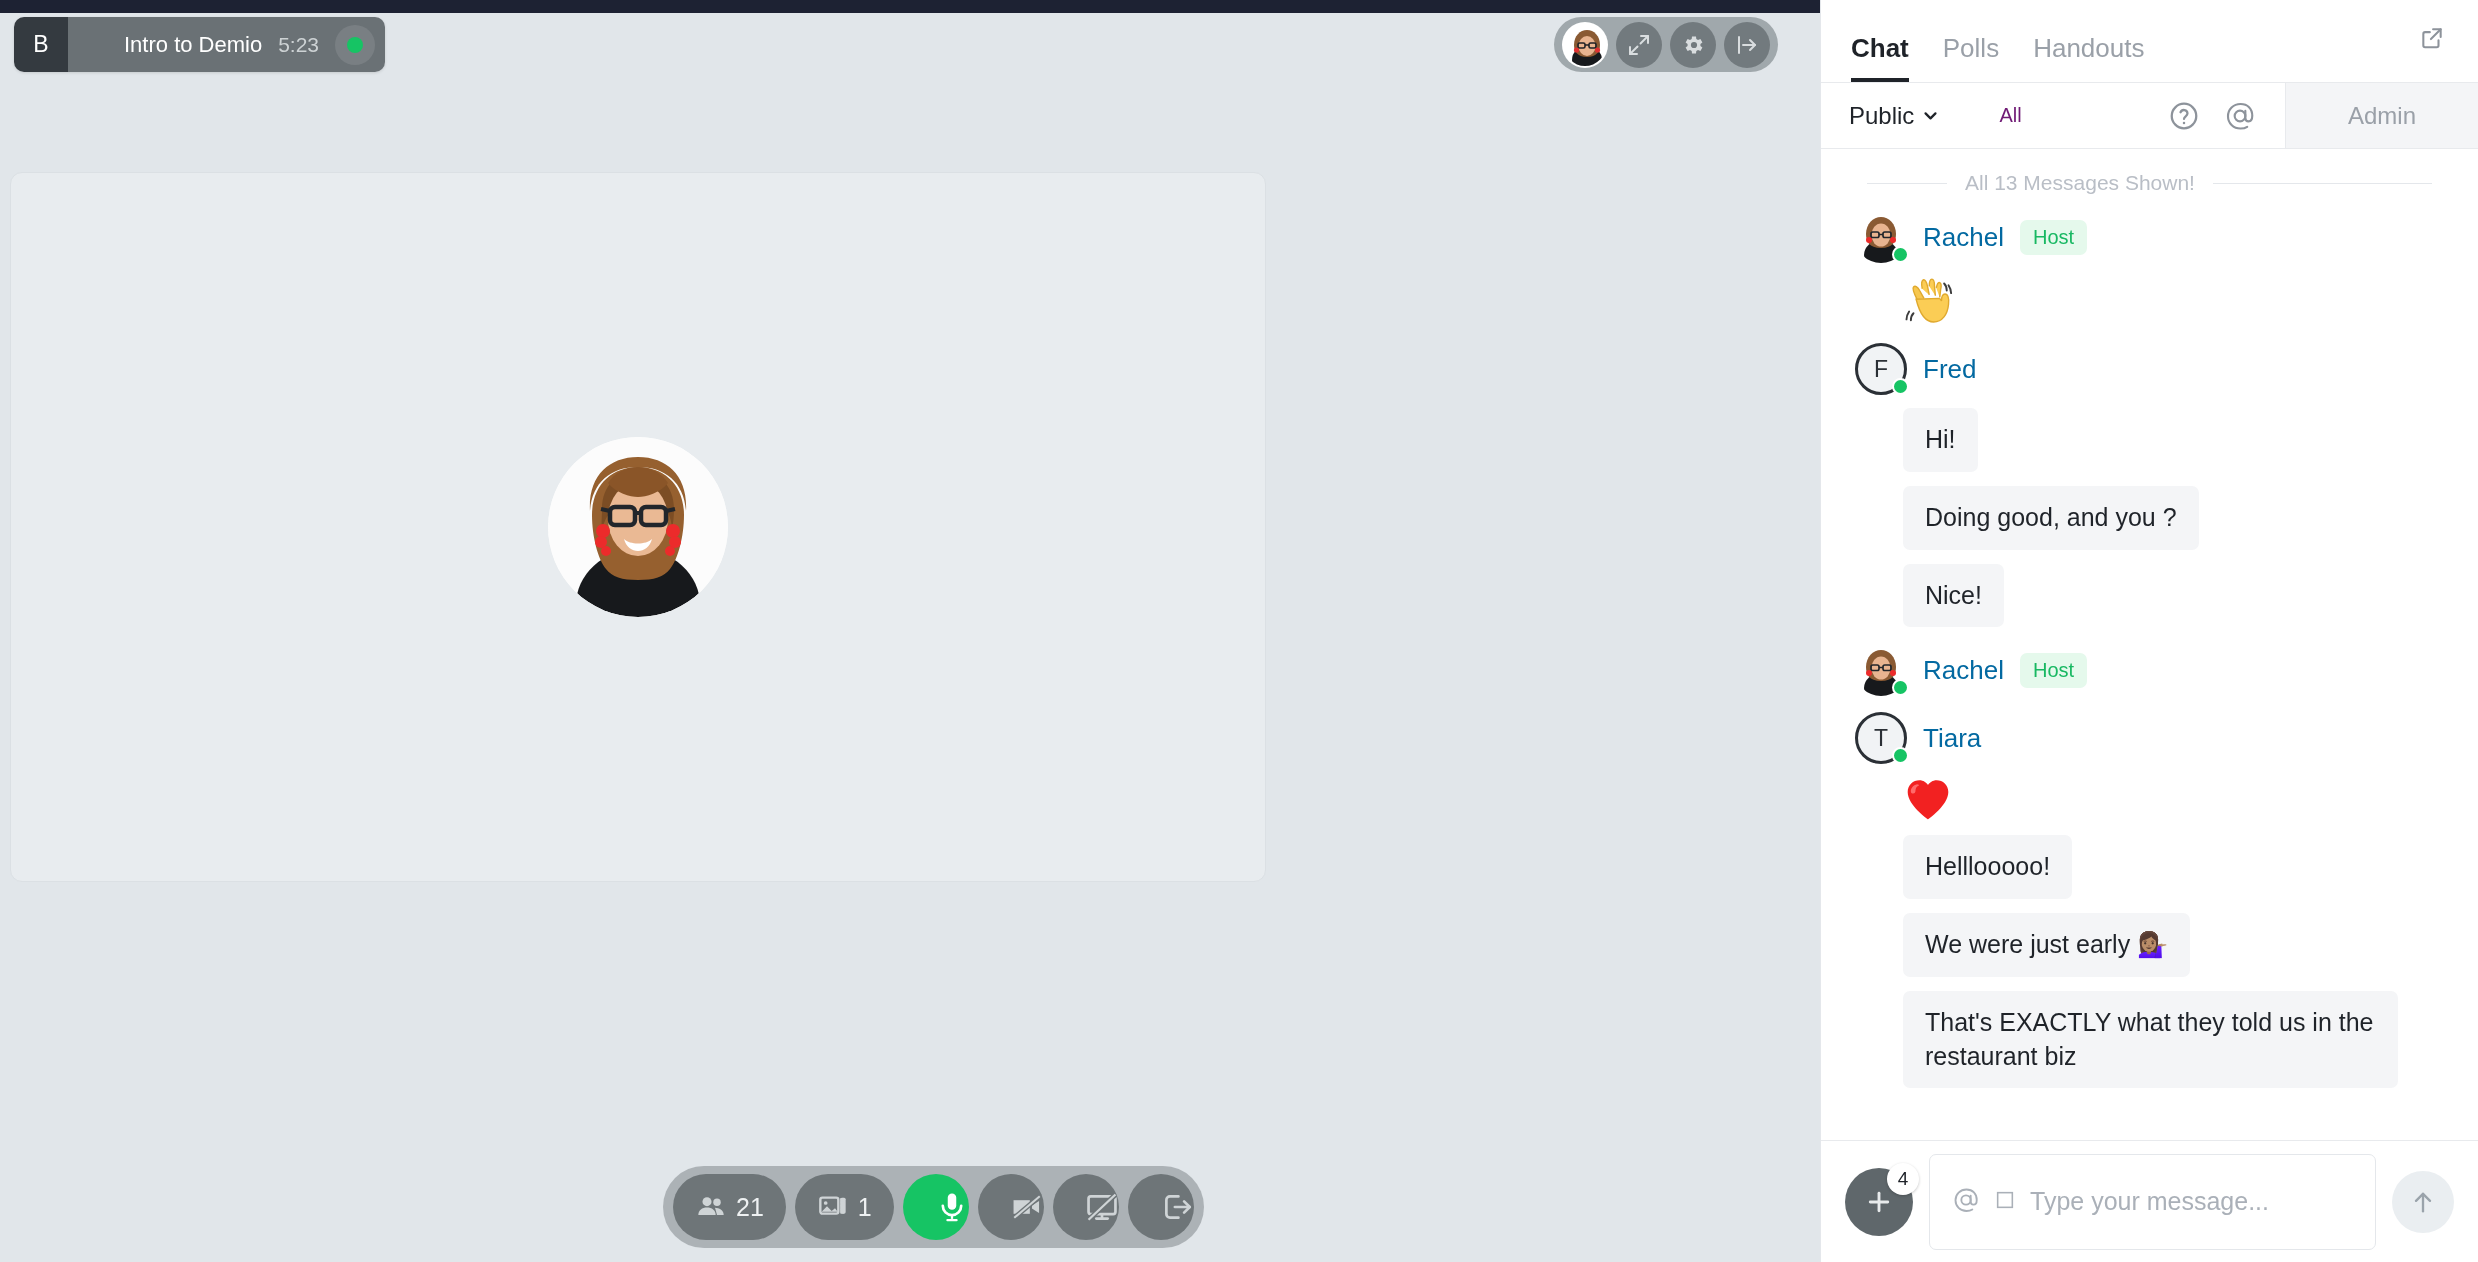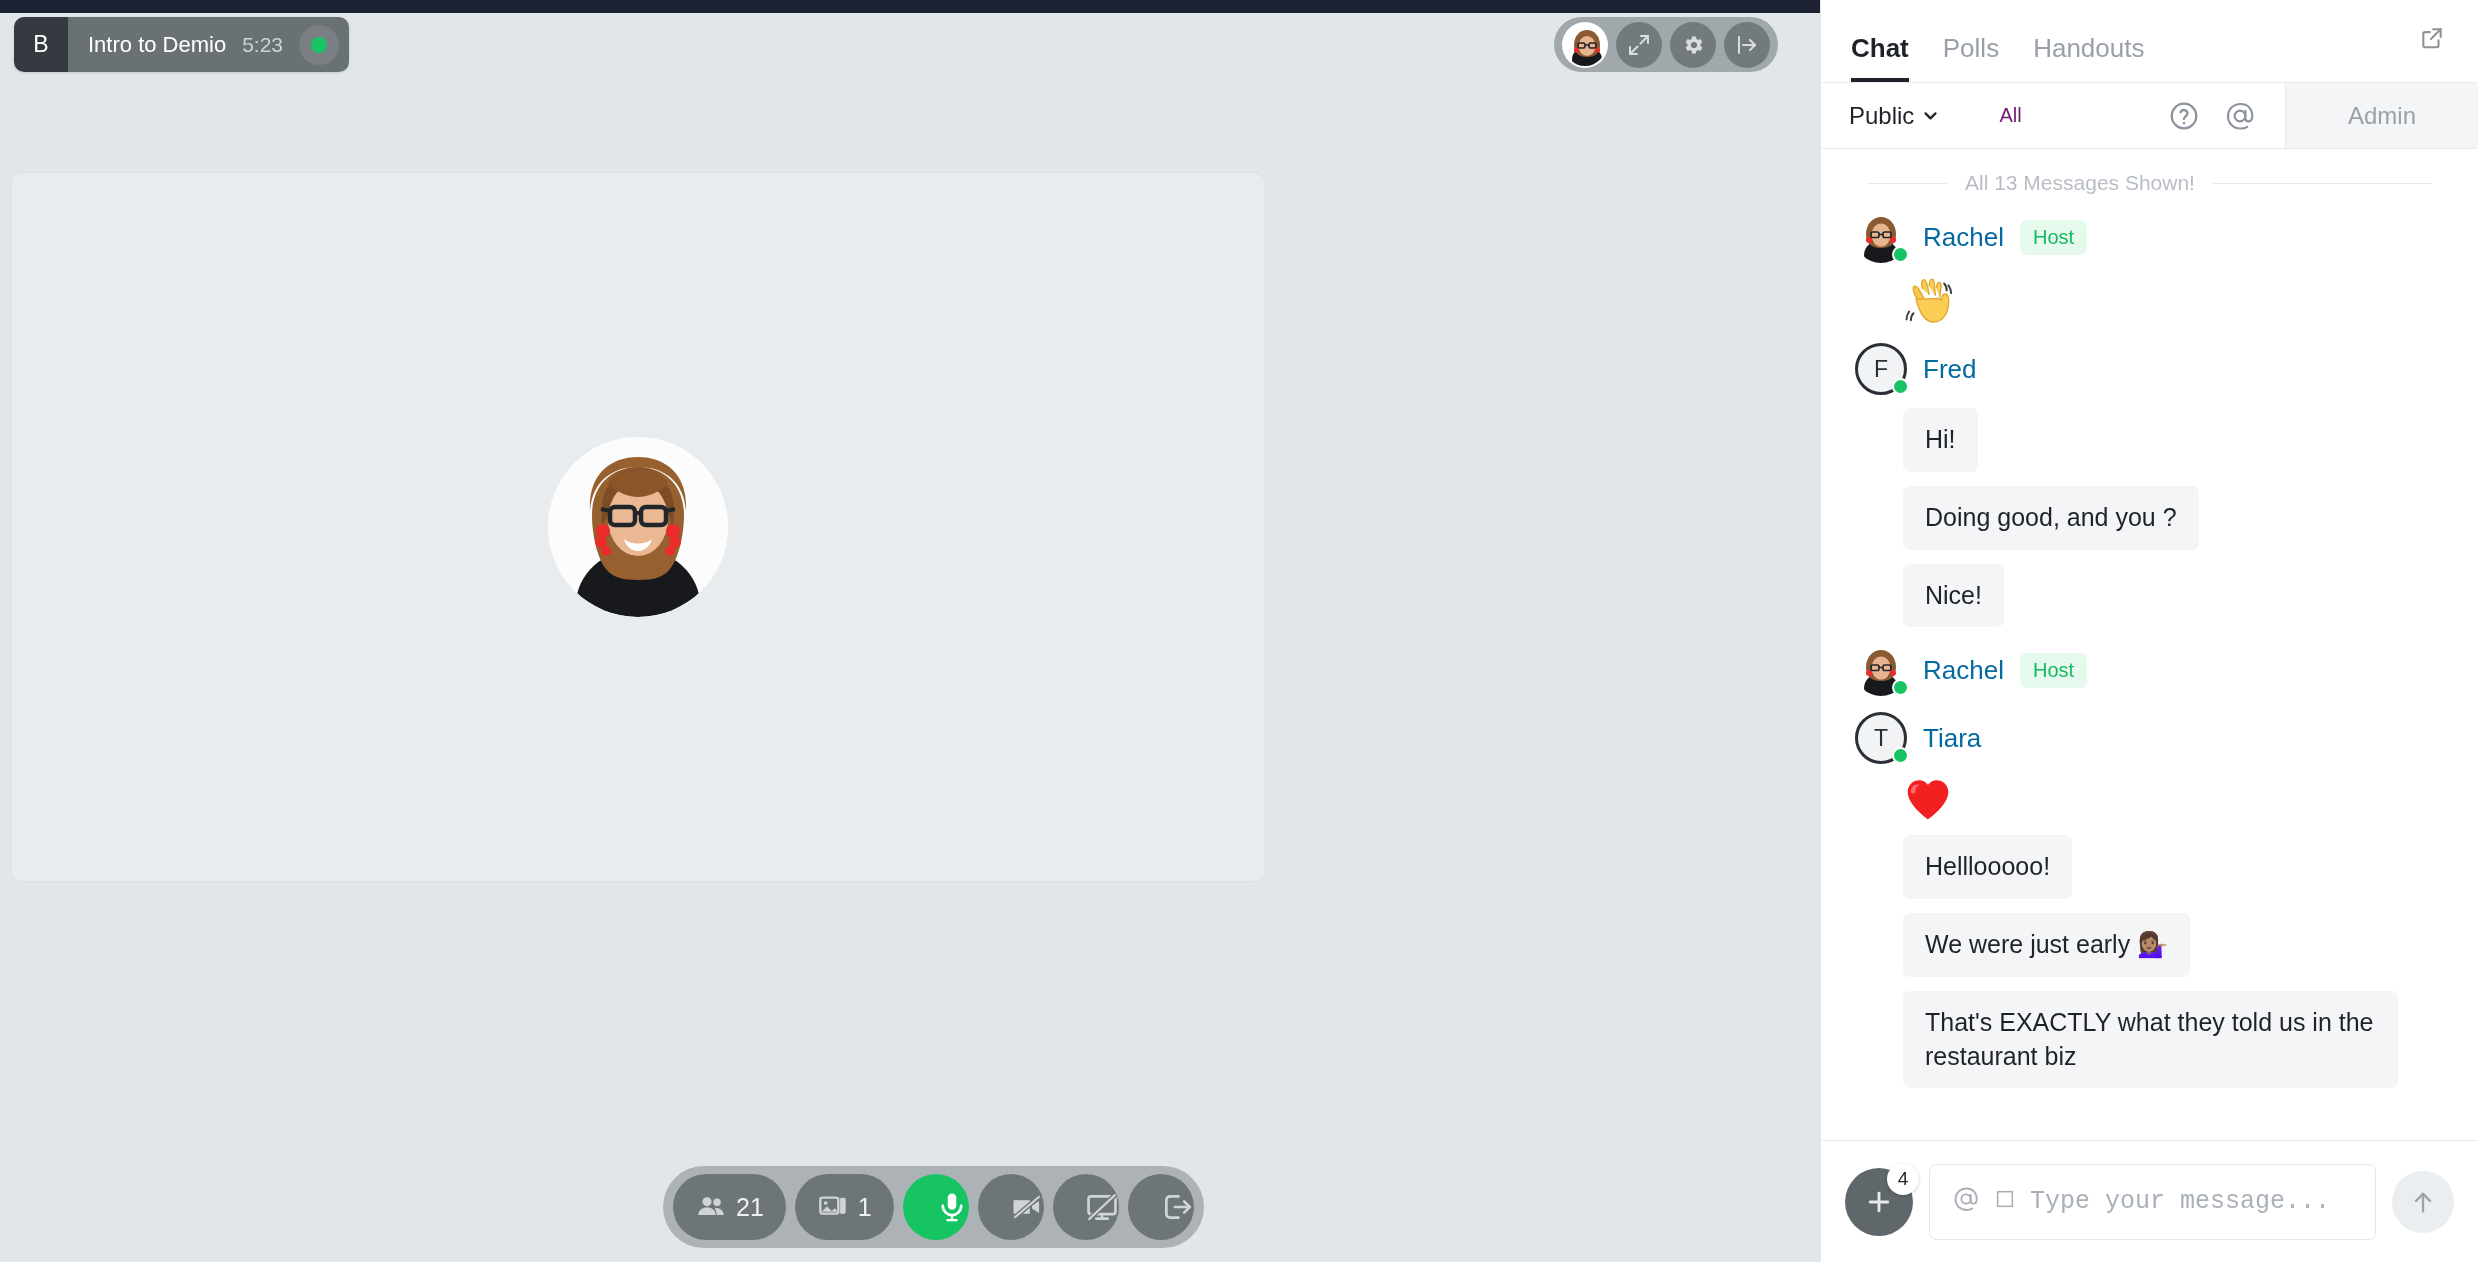--- a/index.html
+++ b/index.html
@@ -36,21 +36,21 @@
   }
   .session-badge {
     width: 54px; background: #343a40; color: #fff;
     display: flex; align-items: center; justify-content: center;
     font-size: 23px; font-weight: 400;
   }
   .session-body {
     background: #6a7175; display: flex; align-items: center;
     padding: 0 10px 0 20px; gap: 16px;
   }
-  .session-title { color: #fff; font-size: 22px; }
+  .session-title { color: #fff; font-size: 22px; margin-left: 36px; }
   .session-time { color: #cdd2d4; font-size: 21px; }
   .session-live {
     width: 40px; height: 40px; border-radius: 50%;
     background: rgba(255,255,255,.10);
     display: flex; align-items: center; justify-content: center;
   }
   .session-live i { width: 16px; height: 16px; border-radius: 50%; background: #16c464; display:block; }
 
   
   .stage-controls {
@@ -207,22 +207,22 @@
     display: flex; align-items: center; justify-content: center; flex: 0 0 68px;
   }
   .plus-badge {
     position: absolute; top: -5px; right: -6px;
     min-width: 32px; height: 32px; border-radius: 16px;
     background: #fff; color: #1f2329; font-size: 19px;
     display: flex; align-items: center; justify-content: center;
     box-shadow: 0 1px 3px rgba(0,0,0,.22); padding: 0 6px;
   }
   .input-wrap {
-    flex: 1; height: 76px; border: 1px solid #e4e7eb; border-radius: 7px;
-    display: flex; align-items: center; gap: 14px; padding: 0 22px; font-family: Liberation Mono, monospace;
+    flex: 1; height: 96px; border: 1px solid #e4e7eb; border-radius: 7px;
+    display: flex; align-items: center; gap: 14px; padding: 0 22px;
   }
   .input-wrap input {
     flex: 1; border: none; outline: none; font-size: 25px;
     color: #1f2329; font-family: inherit; background: transparent;
   }
   .input-wrap input::placeholder { color: #aab0b8; }
   .send-btn {
     width: 62px; height: 62px; border-radius: 50%; border: none;
     background: #eaeef1; cursor: pointer; flex: 0 0 62px;
     display: flex; align-items: center; justify-content: center;

